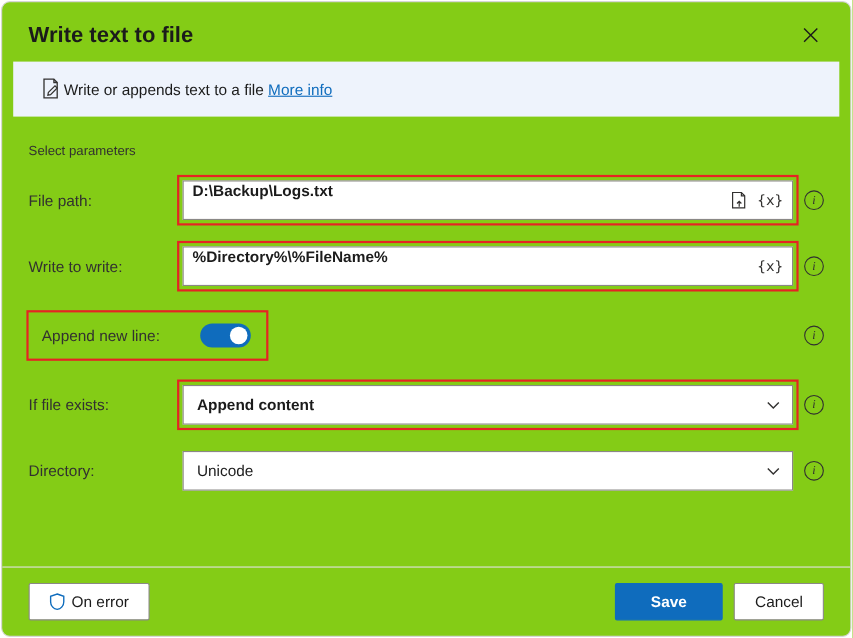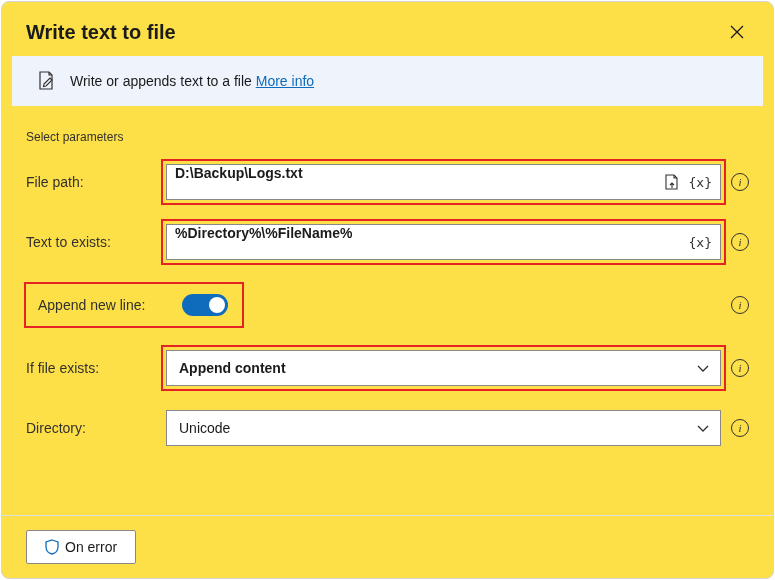--- a/index.html
+++ b/index.html
@@ -12,21 +12,21 @@
     }
     .dialog {
       border: 1px solid #d6d6d6;
       border-radius: 8px;
       width: 773px;
       height: 578px;
       margin: 1px;
       display: flex;
       flex-direction: column;
       overflow: hidden;
-      background: #fde047;
+      background: #84cc16;
     }
     .header {
       display: flex;
       align-items: center;
       justify-content: space-between;
       padding: 18px 24px 12px 24px;
     }
     .title {
       font-size: 20px;
       font-weight: 600;
@@ -37,21 +37,20 @@
       border: none;
       cursor: pointer;
       padding: 4px;
       color: #1b1b1b;
     }
     .info-bar {
       background: #eef3fc;
       padding: 14px 24px;
       display: flex;
       align-items: center;
-      gap: 12px;
       font-size: 14px;
       color: #1b1b1b;
       margin: 0 10px;
     }
     .info-bar a {
       color: #0f6cbd;
       text-decoration: underline;
     }
     .body {
       padding: 24px;
@@ -249,21 +248,21 @@
               <path d="M9 15 v-5 M7 12 l2 -2 l2 2" stroke="#323130" stroke-width="1.1" fill="none"></path>
             </svg>
             <span class="var-icon">{x}</span>
           </span>
         </div>
         <span class="info-icon">i</span>
       </div>
     </div>
 
     <div class="field-row">
-      <div class="field-label">Text to exists:</div>
+      <div class="field-label">Write to write:</div>
       <div class="field-control-wrap">
         <div class="input-box highlighted">
           <span class="input-text">%Directory%\%FileName%</span>
           <span class="input-icons">
             <span class="var-icon">{x}</span>
           </span>
         </div>
         <span class="info-icon">i</span>
       </div>
     </div>
@@ -307,15 +306,23 @@
 
   </div>
 
   <div class="footer">
     <button class="btn">
       <svg width="14" height="16" viewBox="0 0 14 16">
           <path d="M7 1 l6 2 v5 c0 4 -3 6.5 -6 7 c-3 -0.5 -6 -3 -6 -7 v-5 z" stroke="#0f6cbd" stroke-width="1.3" fill="none"></path>
         </svg>
       <span>On error</span>
     </button>
+    <div class="footer-right">
+      <button class="btn primary">
+        <span>Save</span>
+      </button>
+      <button class="btn">
+        <span>Cancel</span>
+      </button>
+    </div>
   </div>
 
 </div>
 
 </body></html>

